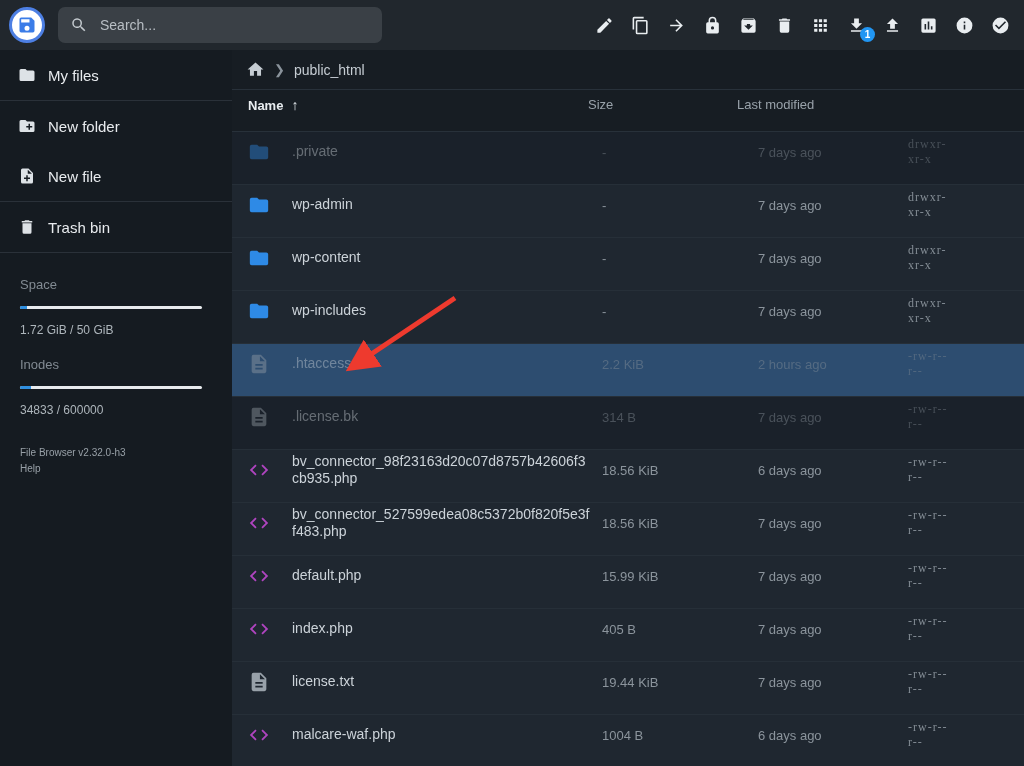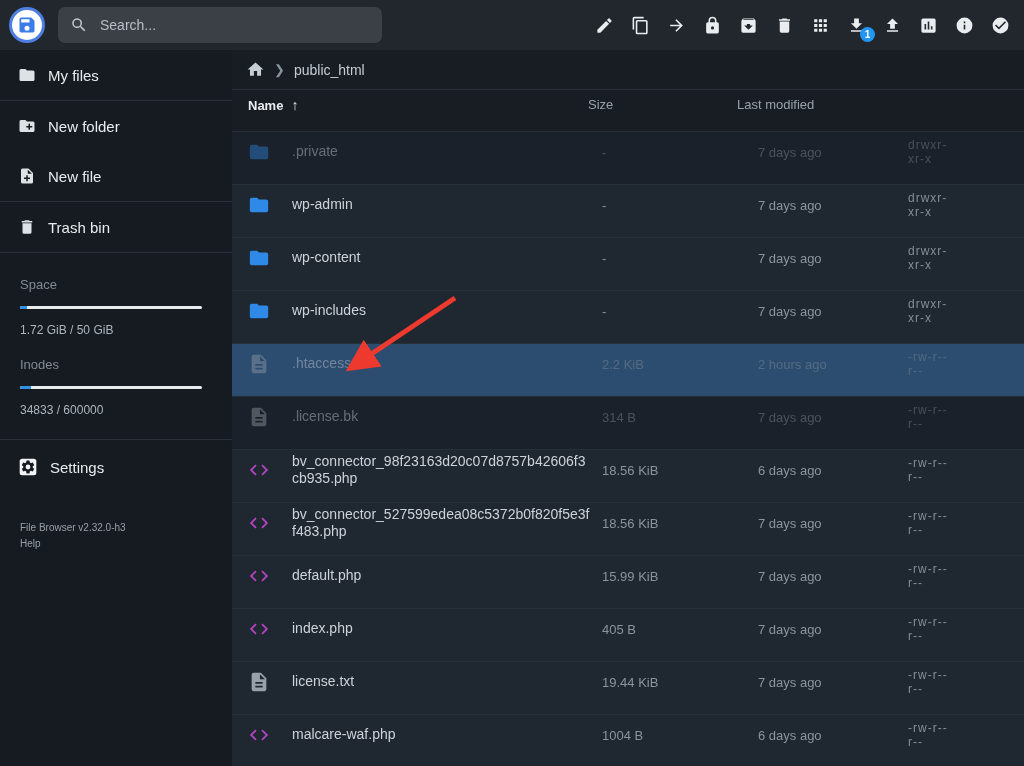--- a/index.html
+++ b/index.html
@@ -75,21 +75,21 @@
   .row.is-hidden > * { opacity:0.42; }
   .row.is-selected { background:#2d4d70; }
   .row .icon-cell svg { width:22px; height:22px; display:block; }
   .clr-folder { fill:#2e8ae6; }
   .clr-file { fill:#98a1a9; }
   .clr-code { fill:#b044c0; }
   .cell-name { font-size:14px; color:#ccd3d9; line-height:1.25;
     word-break:break-all; padding-right:4px; }
   .cell-size, .cell-modified { font-size:13px; color:#8b949c; }
   .cell-perms { font-size:12px; color:#848d95; letter-spacing:1px;
-    font-family:Liberation Sans, sans-serif; }
+    font-family:Liberation Serif, serif; }
 
   
   .arrow-annot { position:absolute; top:0; left:0; pointer-events:none;
     z-index:9; }
   svg.defs { position:absolute; width:0; height:0; }
 </style>
 </head>
 <body>
 
 <svg class="defs" aria-hidden="true">
@@ -313,29 +313,20 @@
     </div>
     <div class="usage-value">1.72 GiB / 50 GiB</div>
 
     <div class="usage-label">Inodes</div>
     <div class="progress">
       <div class="progress-fill" style="width: 6%;"></div>
     </div>
     <div class="usage-value">34833 / 600000</div>
   </div>
 
-  <div class="settings-wrap">
-    <div class="divider"></div>
-    <div class="nav-item" style="margin-top:2px;">
-      <svg style="width:20px;height:20px;color:#f2f4f6;">
-          <use href="#icon-gear-square"></use>
-        </svg>
-      <span>Settings</span>
-    </div>
-  </div>
 
   <div class="about">
     <div>File Browser v2.32.0-h3</div>
     <div class="help">Help</div>
   </div>
 </aside>
 
 <main class="main">
   <div class="breadcrumb">
     <svg>

